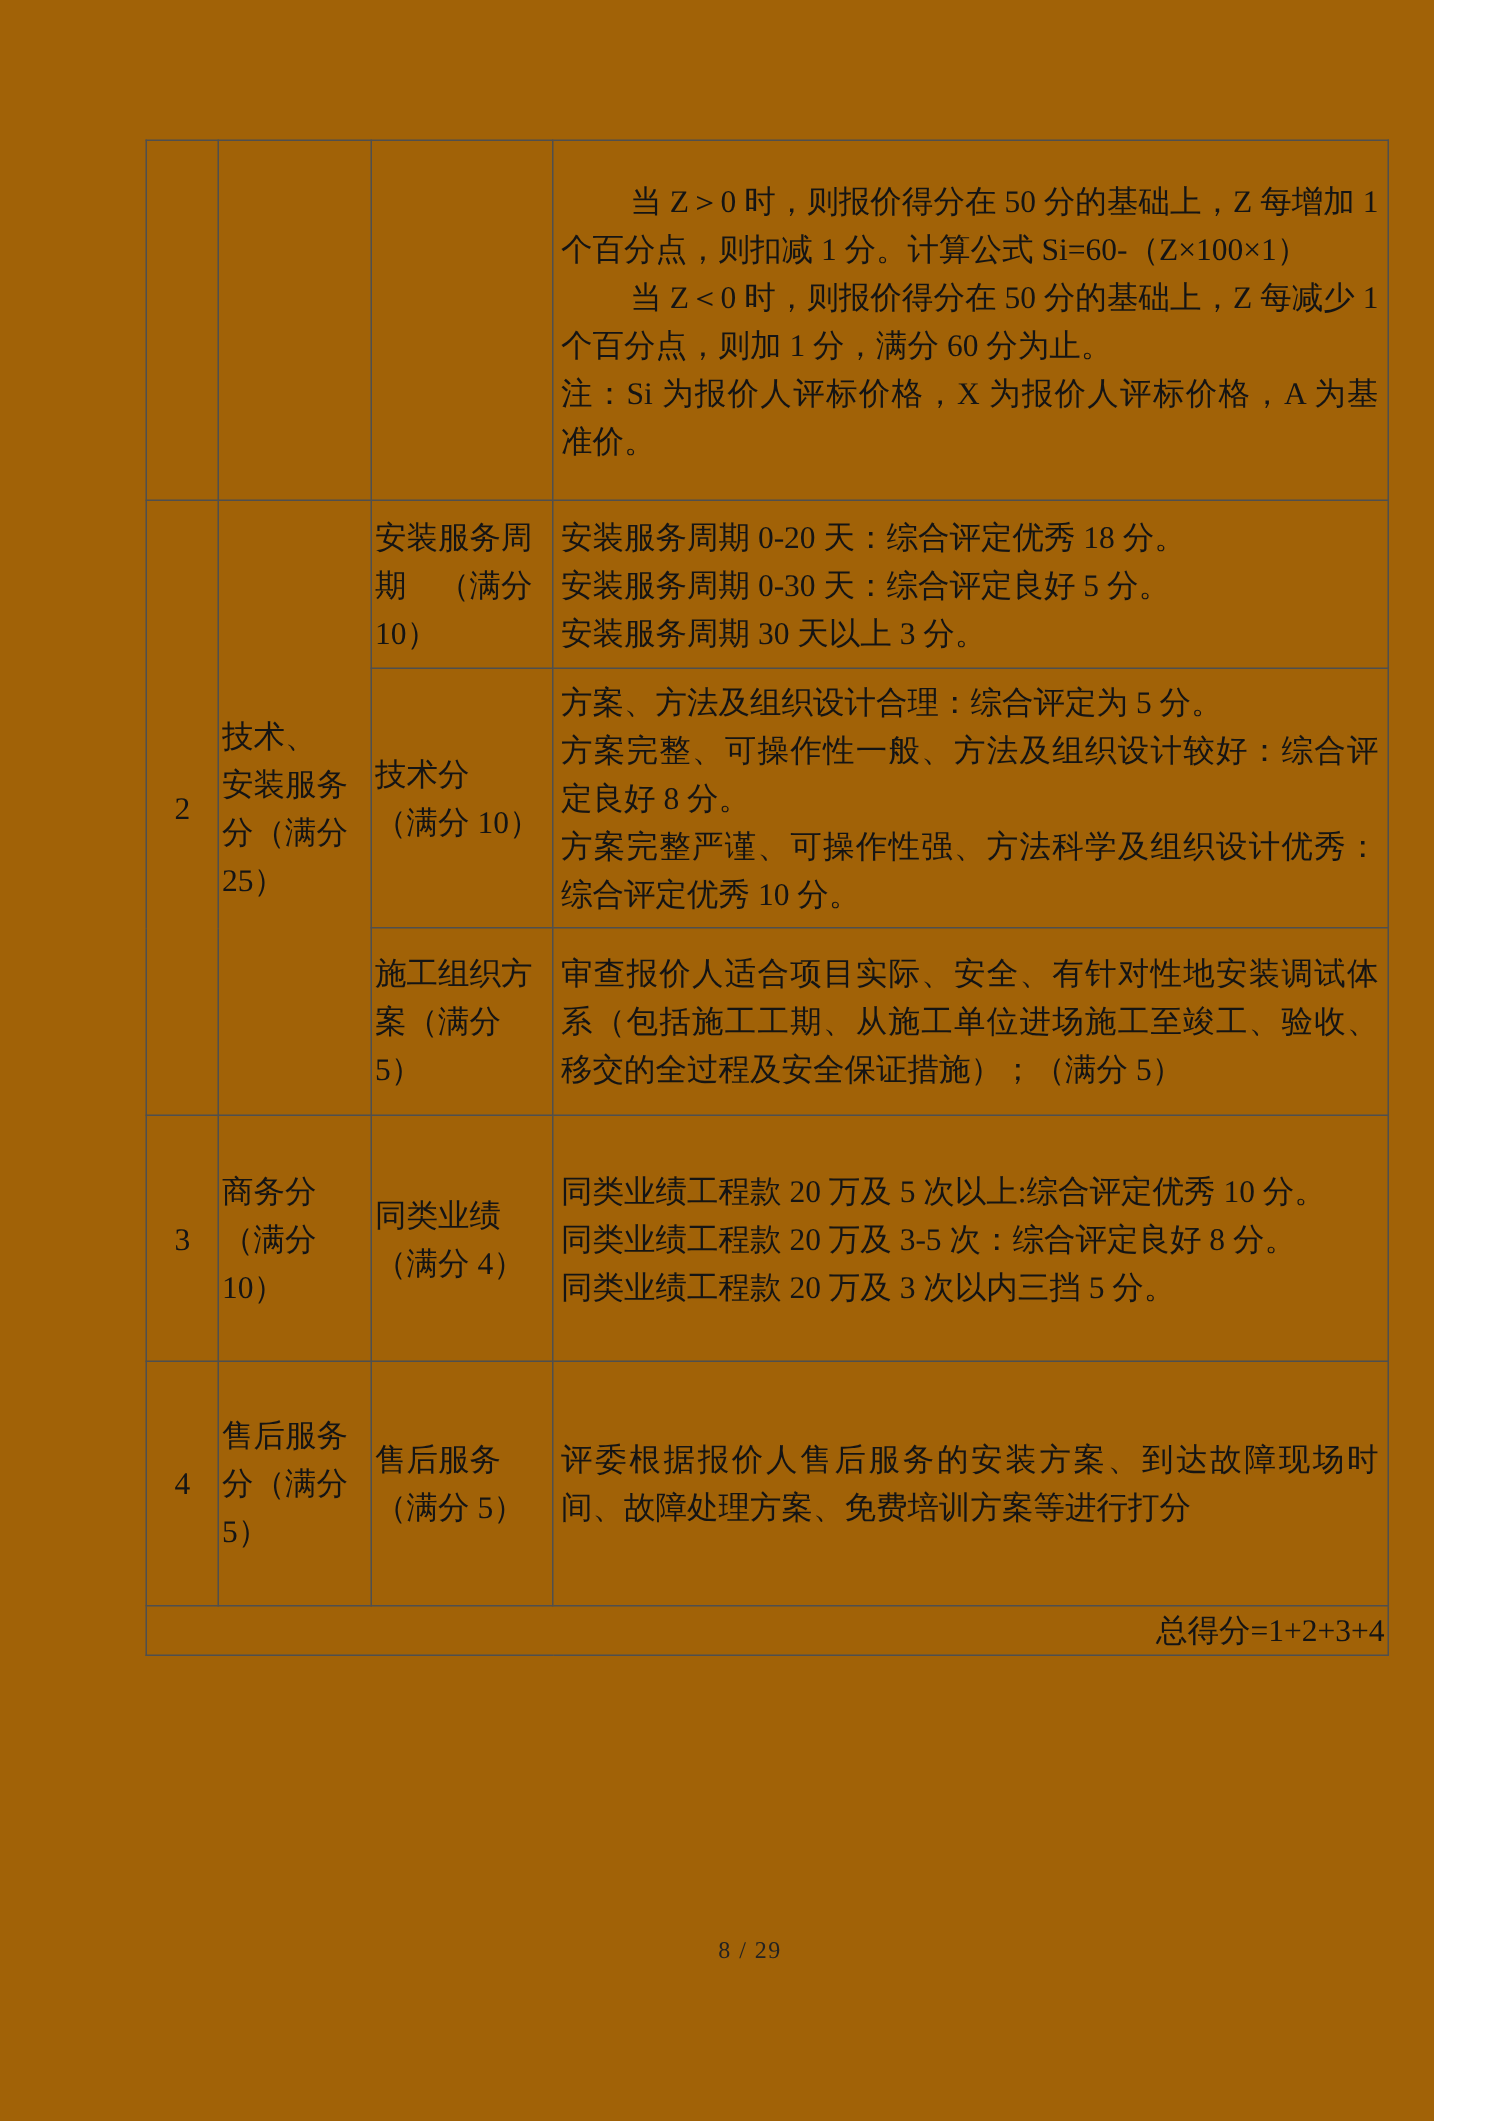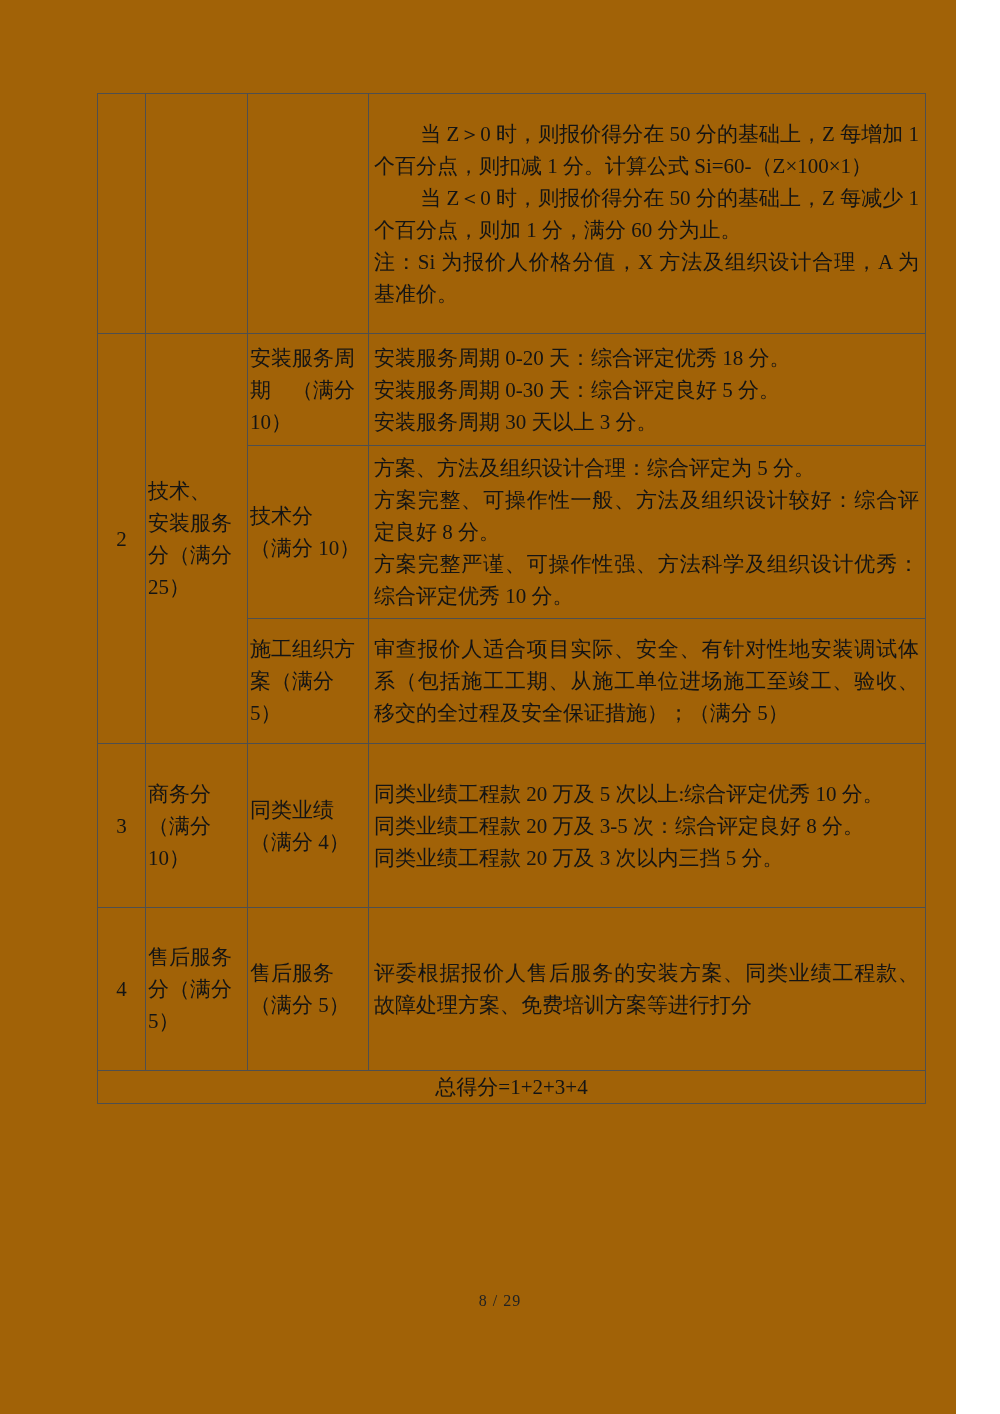--- a/index.html
+++ b/index.html
@@ -44,21 +44,21 @@
     text-align: justify;
     padding: 2px 6px 2px 5px;
   }
   td.c-content.lines {
     white-space: pre-line;
   }
   td.c-content p { text-align: justify; }
   p.para { text-indent: 2.2em; }
   p.note { text-indent: 0; }
   td.c-total {
-    text-align: center;
+    text-align: right;
     padding: 0 2px;
     line-height: 31px;
   }
   .footer {
     position: absolute;
     left: 0;
     width: 1000px;
     top: 1292px;
     text-align: center;
     font-size: 16px;
@@ -80,21 +80,21 @@
     </colgroup>
 
     <tbody>
         <tr style="height:240px">
       <td class="c-no"></td>
       <td class="c-cat"></td>
       <td class="c-sub"></td>
       <td class="c-content">
         <p class="para">当 Z＞0 时，则报价得分在 50 分的基础上，Z 每增加 1 个百分点，则扣减 1 分。计算公式 Si=60-（Z×100×1）</p>
         <p class="para">当 Z＜0 时，则报价得分在 50 分的基础上，Z 每减少 1 个百分点，则加 1 分，满分 60 分为止。</p>
-        <p class="note">注：Si 为报价人价格分值，X 方法及组织设计合理，A 为基准价。</p>
+        <p class="note">注：Si 为报价人评标价格，X 为报价人评标价格，A 为基准价。</p>
       </td>
     </tr>
 
     <tr style="height:112px">
       <td class="c-no c-merged" rowspan="3">2</td>
       <td class="c-cat c-merged" rowspan="3">技术、
 安装服务
 分（满分
 25）</td>
       <td class="c-sub">安装服务周
@@ -129,21 +129,21 @@
 同类业绩工程款 20 万及 3 次以内三挡 5 分。</td>
     </tr>
 
     <tr style="height:163px">
       <td class="c-no">4</td>
       <td class="c-cat">售后服务
 分（满分
 5）</td>
       <td class="c-sub">售后服务
 （满分 5）</td>
-      <td class="c-content">评委根据报价人售后服务的安装方案、同类业绩工程款、故障处理方案、免费培训方案等进行打分</td>
+      <td class="c-content">评委根据报价人售后服务的安装方案、到达故障现场时间、故障处理方案、免费培训方案等进行打分</td>
     </tr>
 
     <tr style="height:33px">
       <td class="c-total" colspan="4">总得分=1+2+3+4</td>
     </tr>
   </tbody>
     </table>
 
   <div class="footer">8 / 29</div>
 

